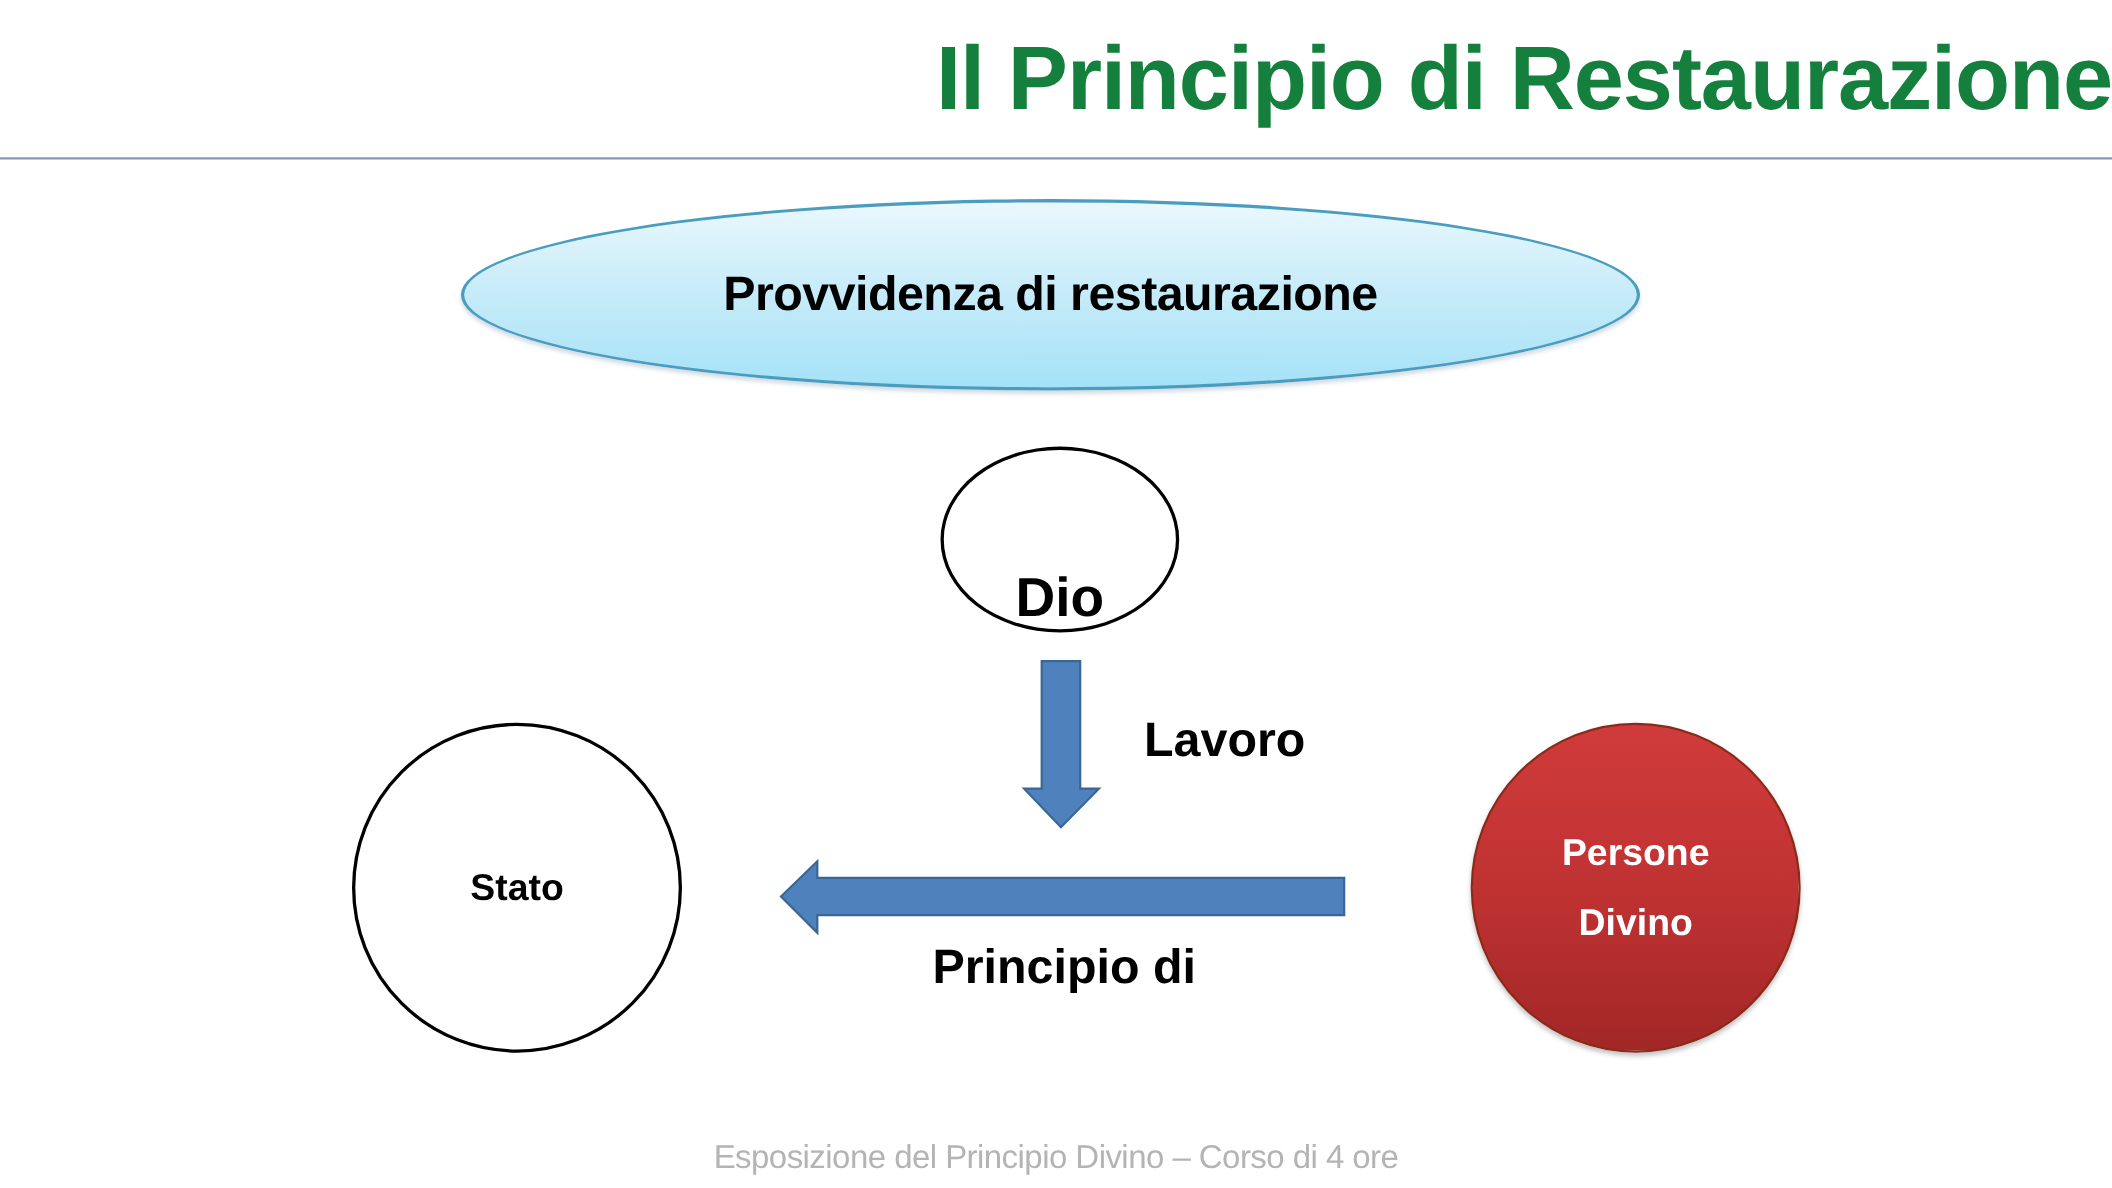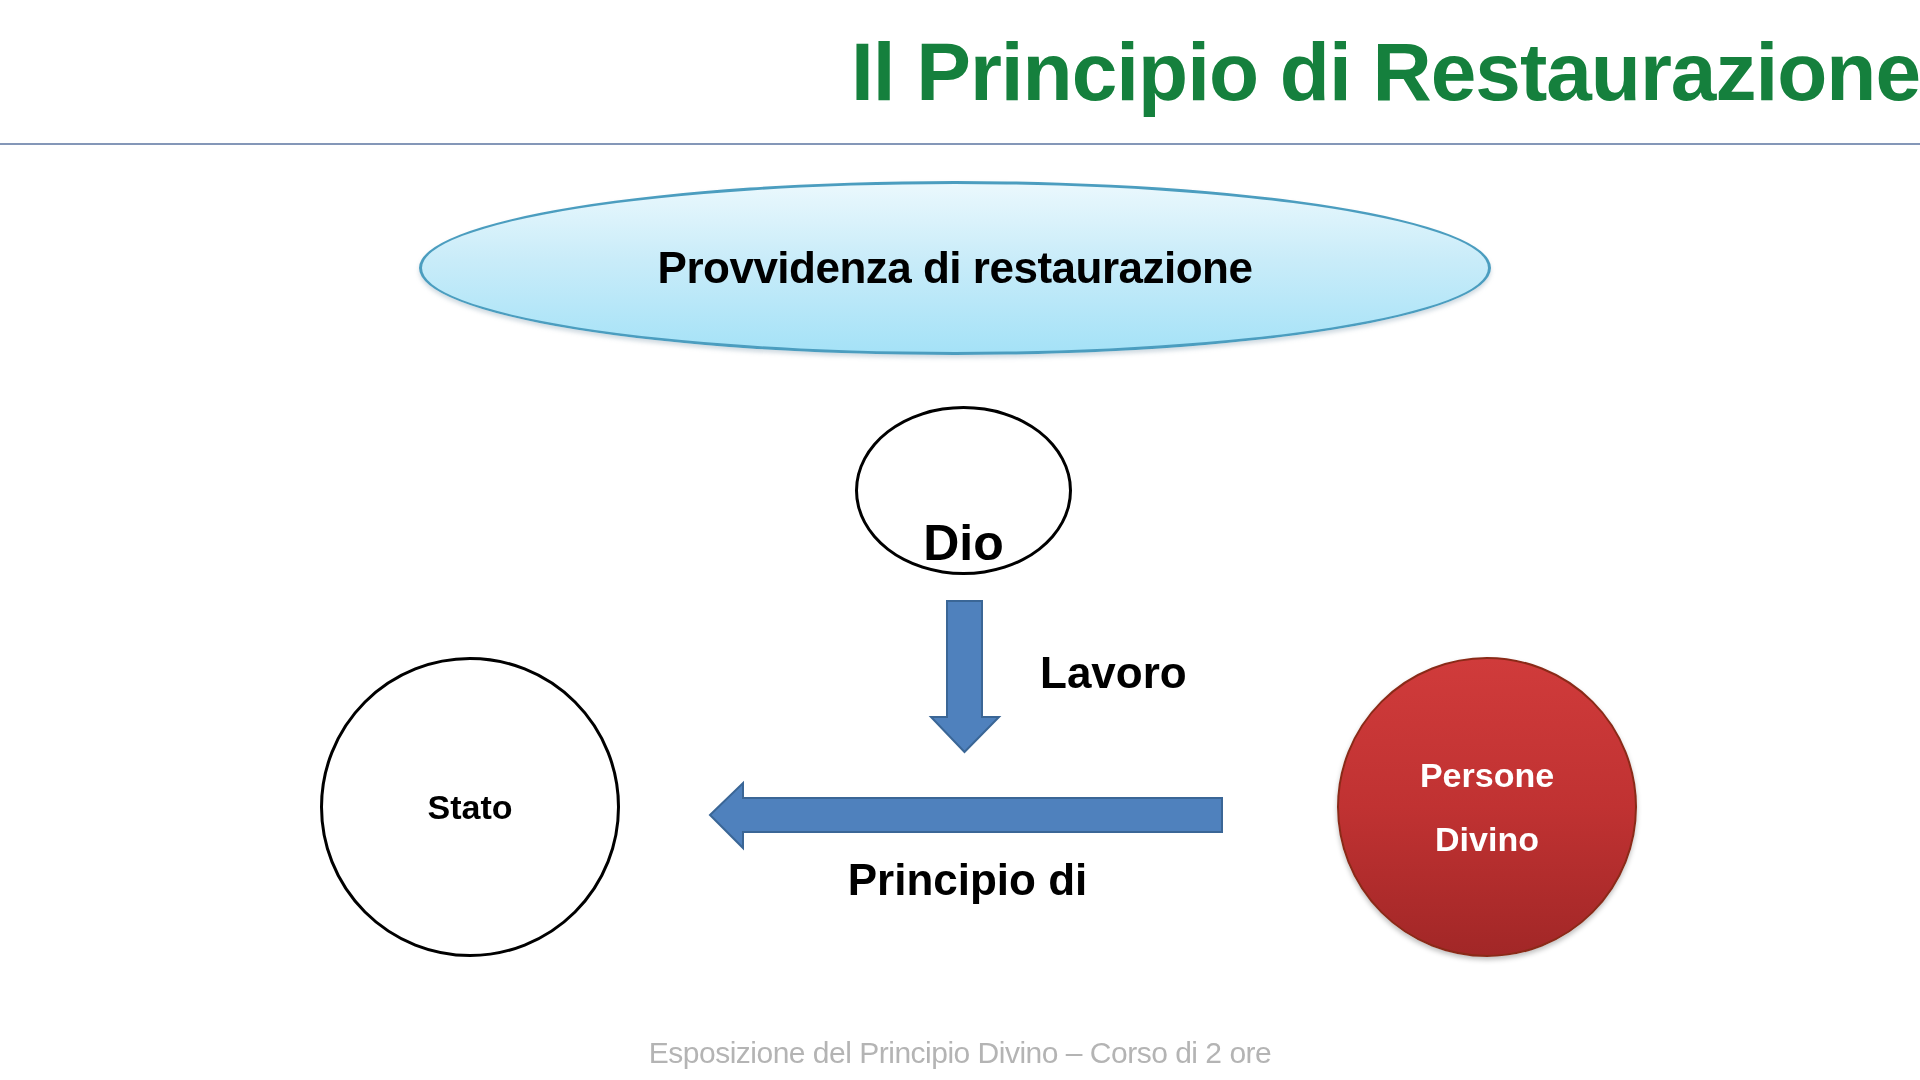--- a/index.html
+++ b/index.html
@@ -120,13 +120,13 @@
   </div>
 </div>
 
 <div class="abs circle persone">
   <div>
     <span class="line">Persone</span>
     <span class="line">Divino</span>
   </div>
 </div>
 
-<div class="abs footer">Esposizione del Principio Divino – Corso di 2 ore</div>
+<div class="abs footer">Esposizione del Principio Divino – Corso di 4 ore</div>
 
 </body></html>

